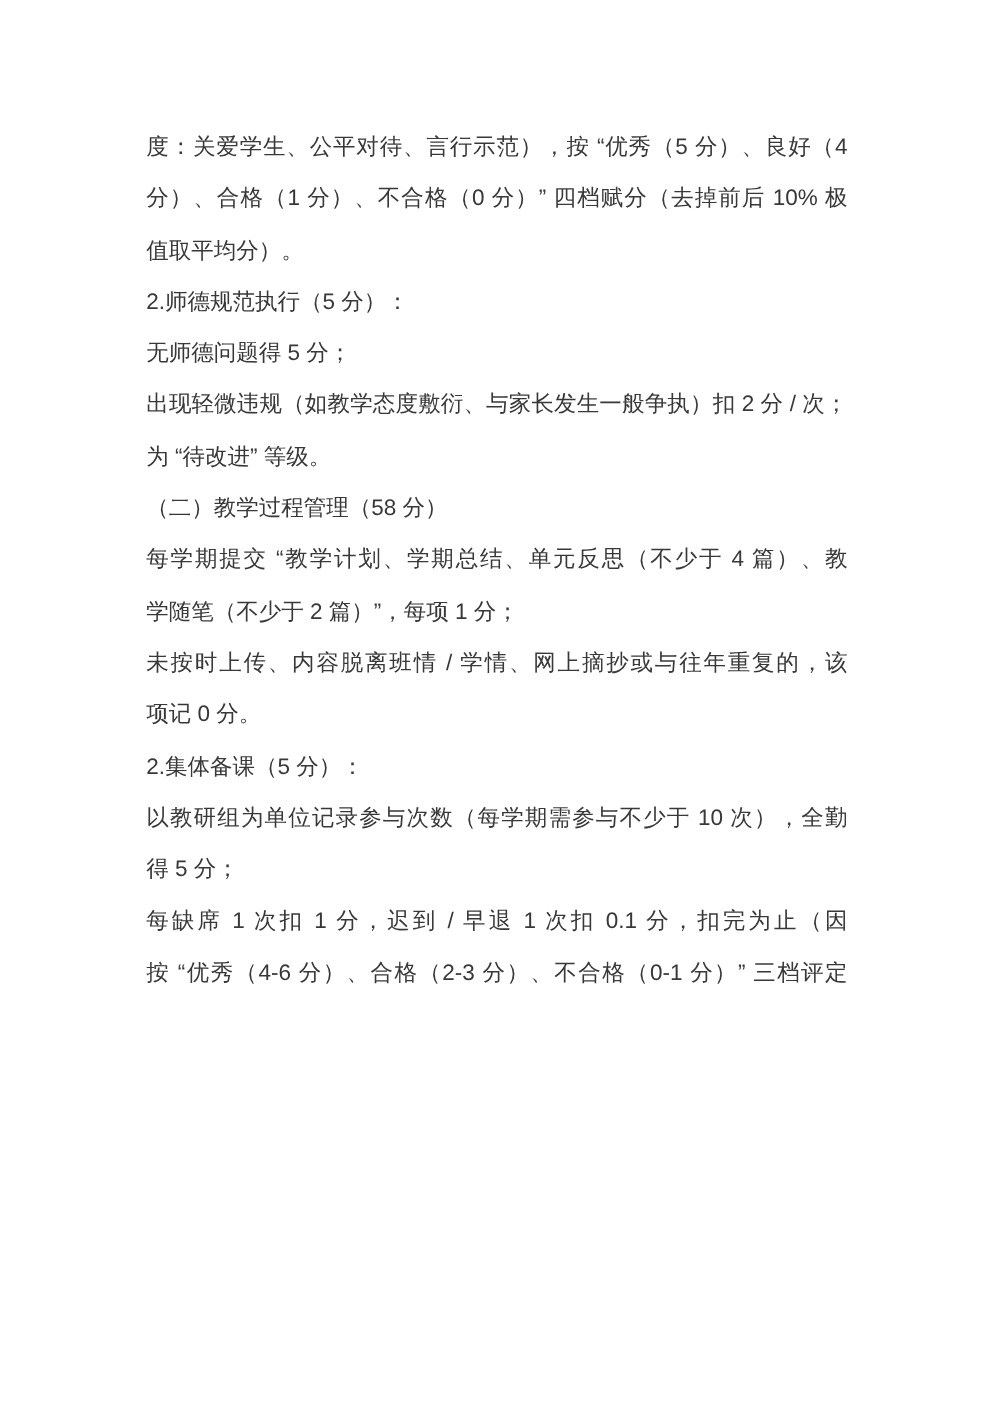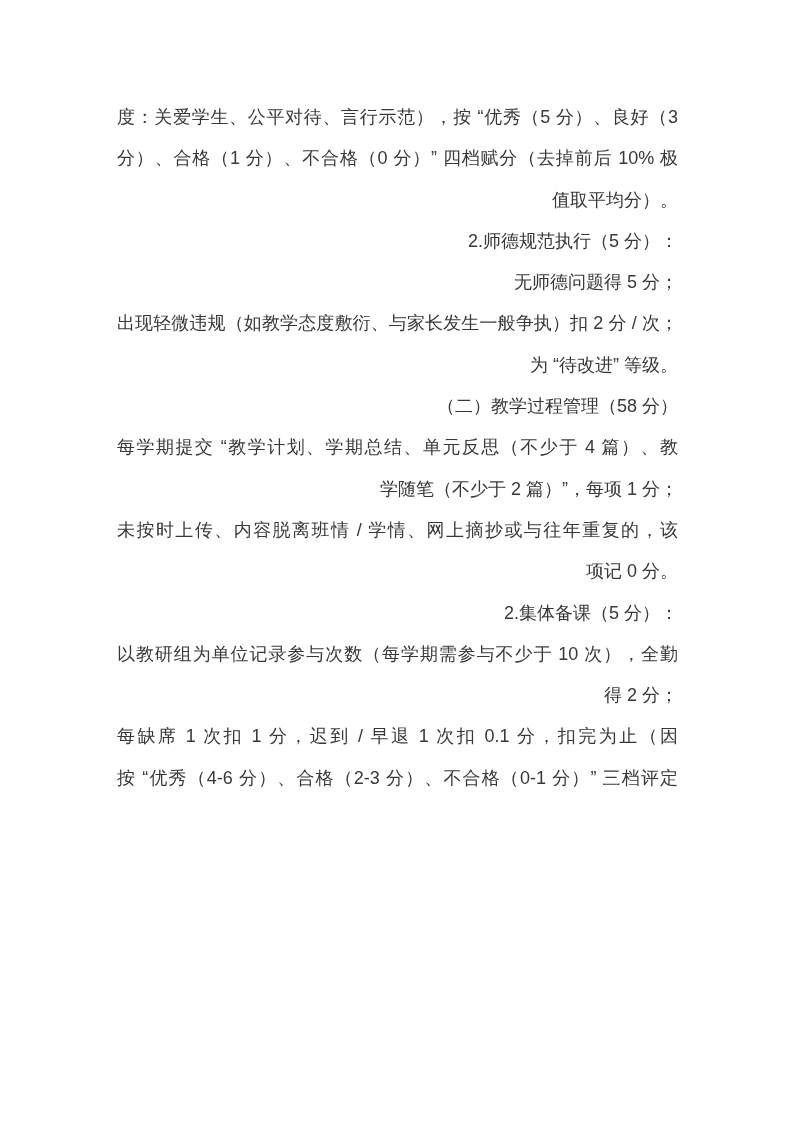--- a/index.html
+++ b/index.html
@@ -19,43 +19,43 @@
     position: absolute;
     left: 117px;
     top: 97px;
     width: 561px;
   }
   .line {
     font-size: 18px;
     line-height: 41.3px;
     color: #383838;
     white-space: normal;
-    text-align: right;
+    text-align: left;
   }
   .line.j {
     text-align: justify;
     text-align-last: justify;
   }
 </style>
 </head>
 <body>
 
 <div class="page">
   <div class="content">
-    <div class="line j">度：关爱学生、公平对待、言行示范），按 “优秀（5 分）、良好（3</div>
+    <div class="line j">度：关爱学生、公平对待、言行示范），按 “优秀（5 分）、良好（4</div>
     <div class="line j">分）、合格（1 分）、不合格（0 分）” 四档赋分（去掉前后 10% 极</div>
     <div class="line">值取平均分）。</div>
     <div class="line">2.师德规范执行（5 分）：</div>
     <div class="line">无师德问题得 5 分；</div>
     <div class="line j">出现轻微违规（如教学态度敷衍、与家长发生一般争执）扣 2 分 / 次；</div>
     <div class="line">为 “待改进” 等级。</div>
     <div class="line">（二）教学过程管理（58 分）</div>
     <div class="line j">每学期提交 “教学计划、学期总结、单元反思（不少于 4 篇）、教</div>
     <div class="line">学随笔（不少于 2 篇）”，每项 1 分；</div>
     <div class="line j">未按时上传、内容脱离班情 / 学情、网上摘抄或与往年重复的，该</div>
     <div class="line">项记 0 分。</div>
     <div class="line">2.集体备课（5 分）：</div>
     <div class="line j">以教研组为单位记录参与次数（每学期需参与不少于 10 次），全勤</div>
-    <div class="line">得 2 分；</div>
+    <div class="line">得 5 分；</div>
     <div class="line j">每缺席 1 次扣 1 分，迟到 / 早退 1 次扣 0.1 分，扣完为止（因</div>
     <div class="line j">按 “优秀（4-6 分）、合格（2-3 分）、不合格（0-1 分）” 三档评定</div>
   </div>
 </div>
 
 </body></html>

